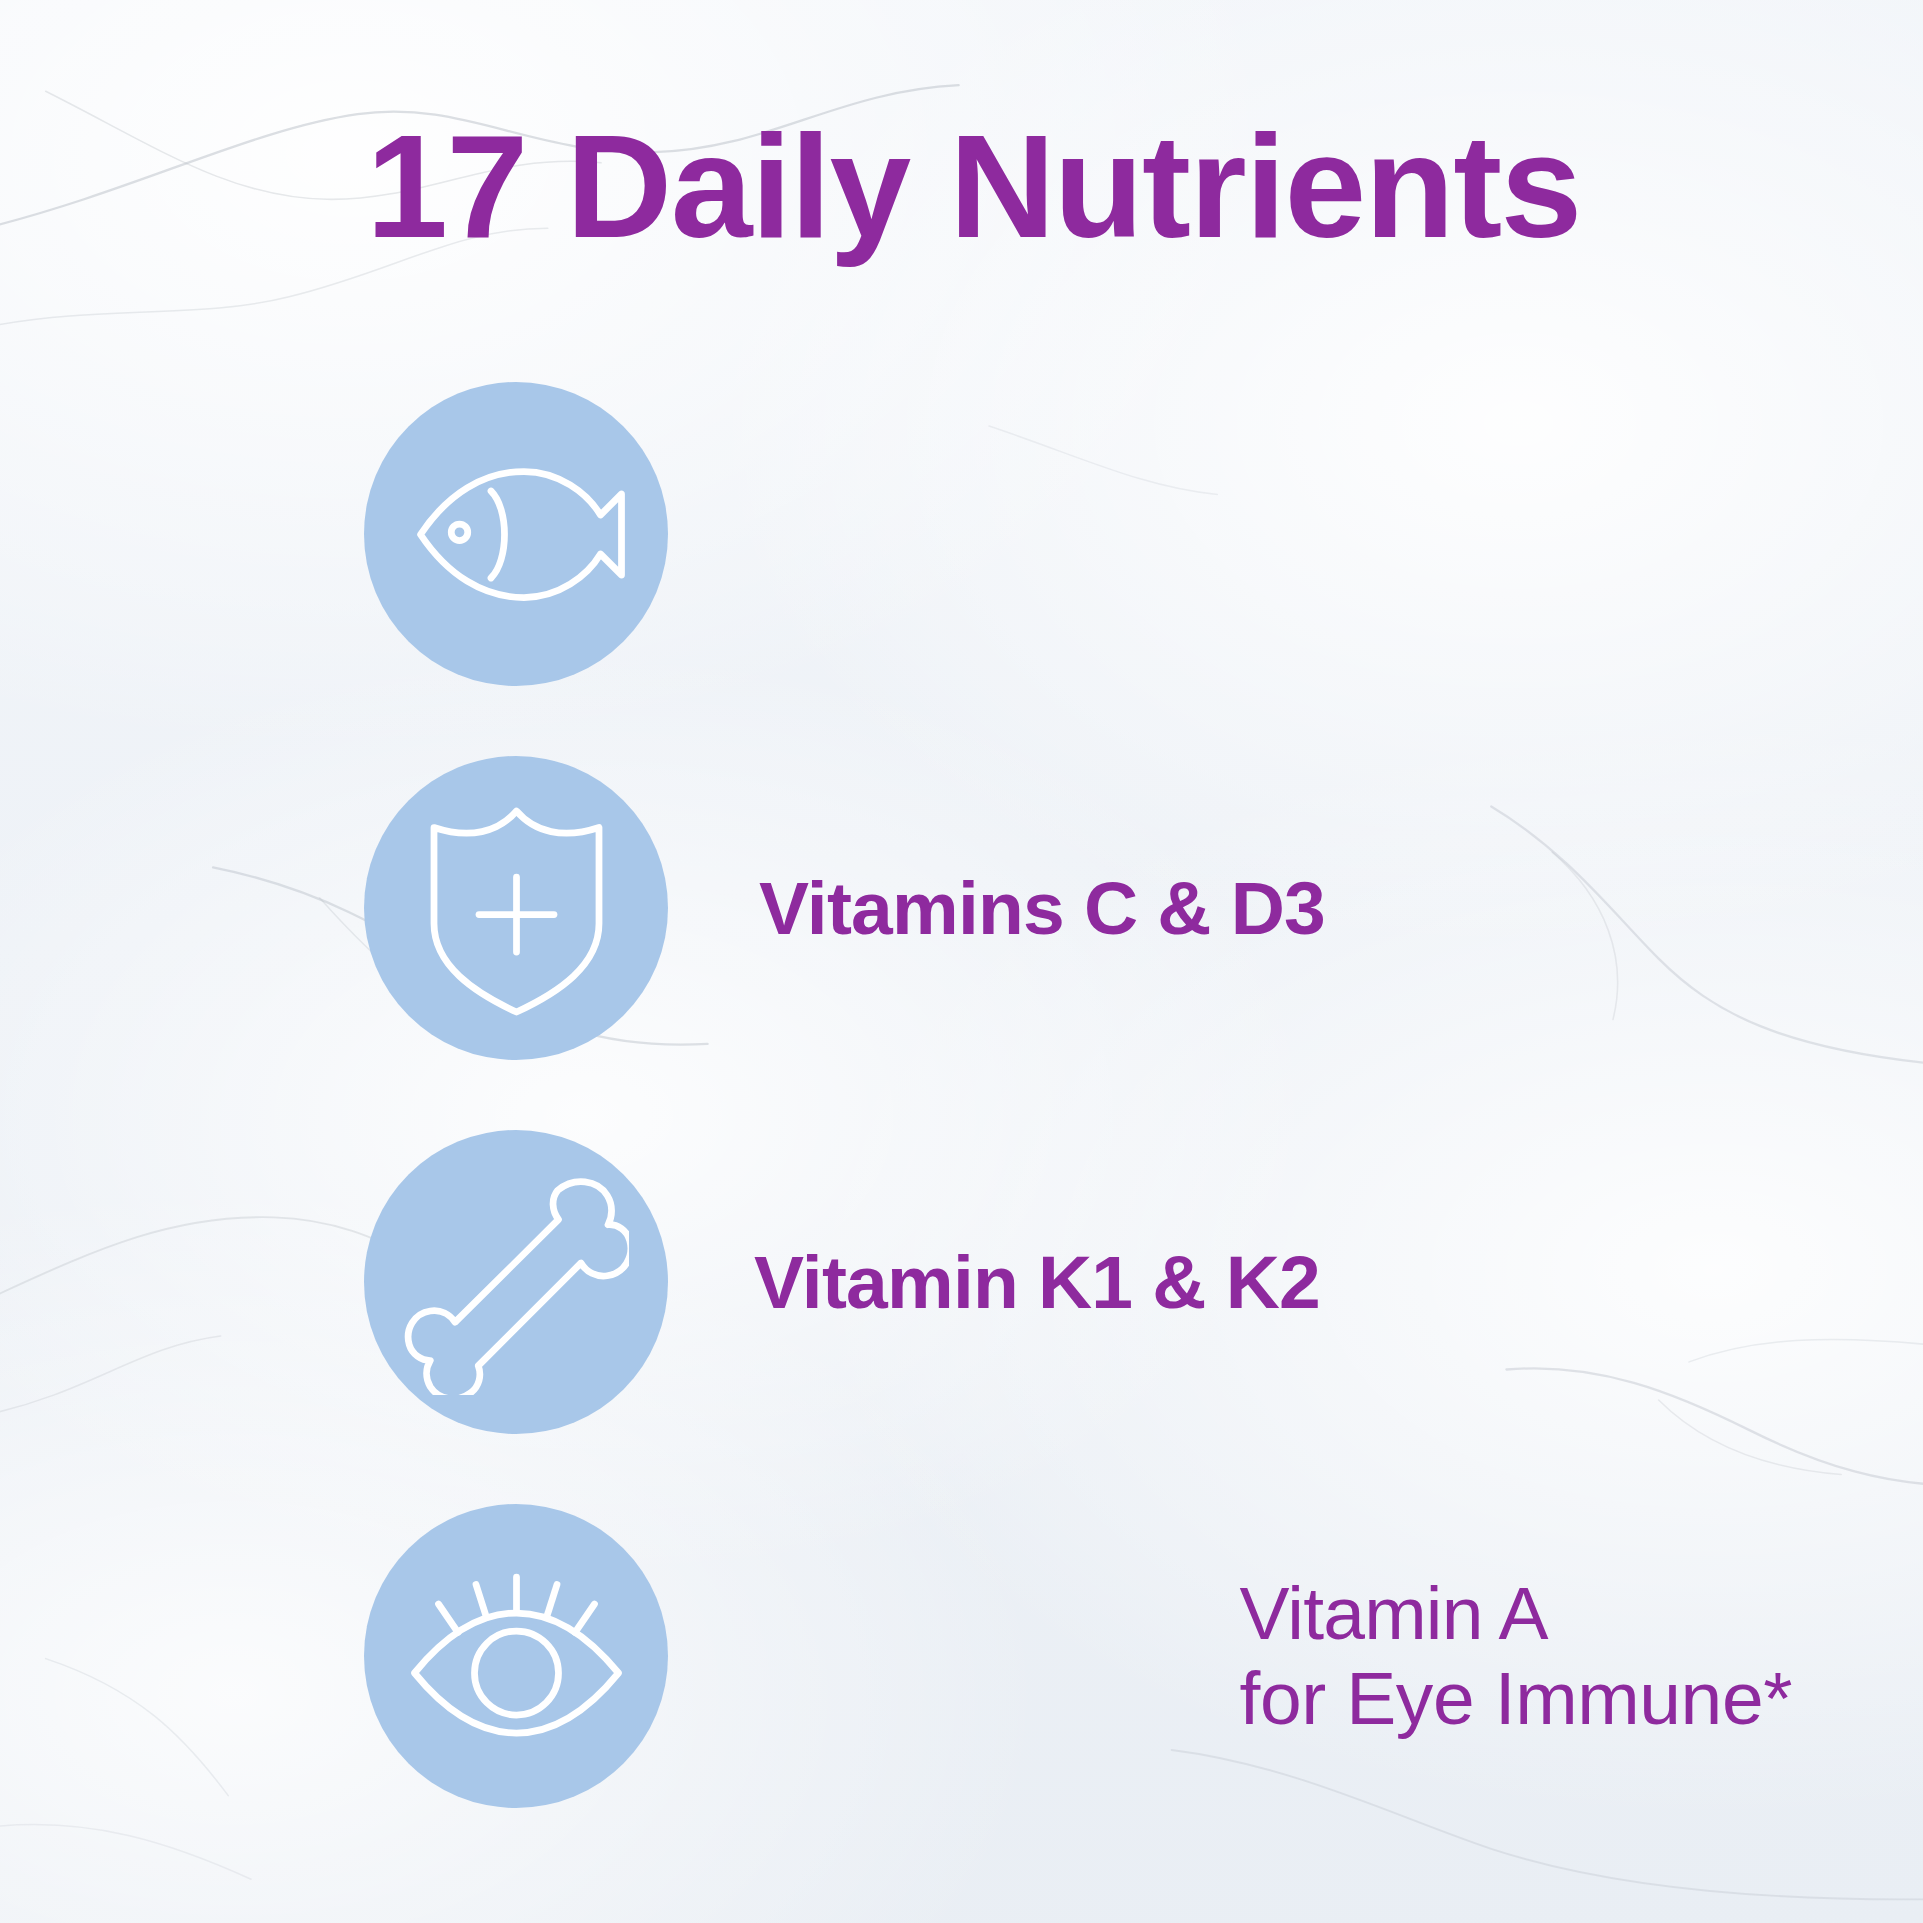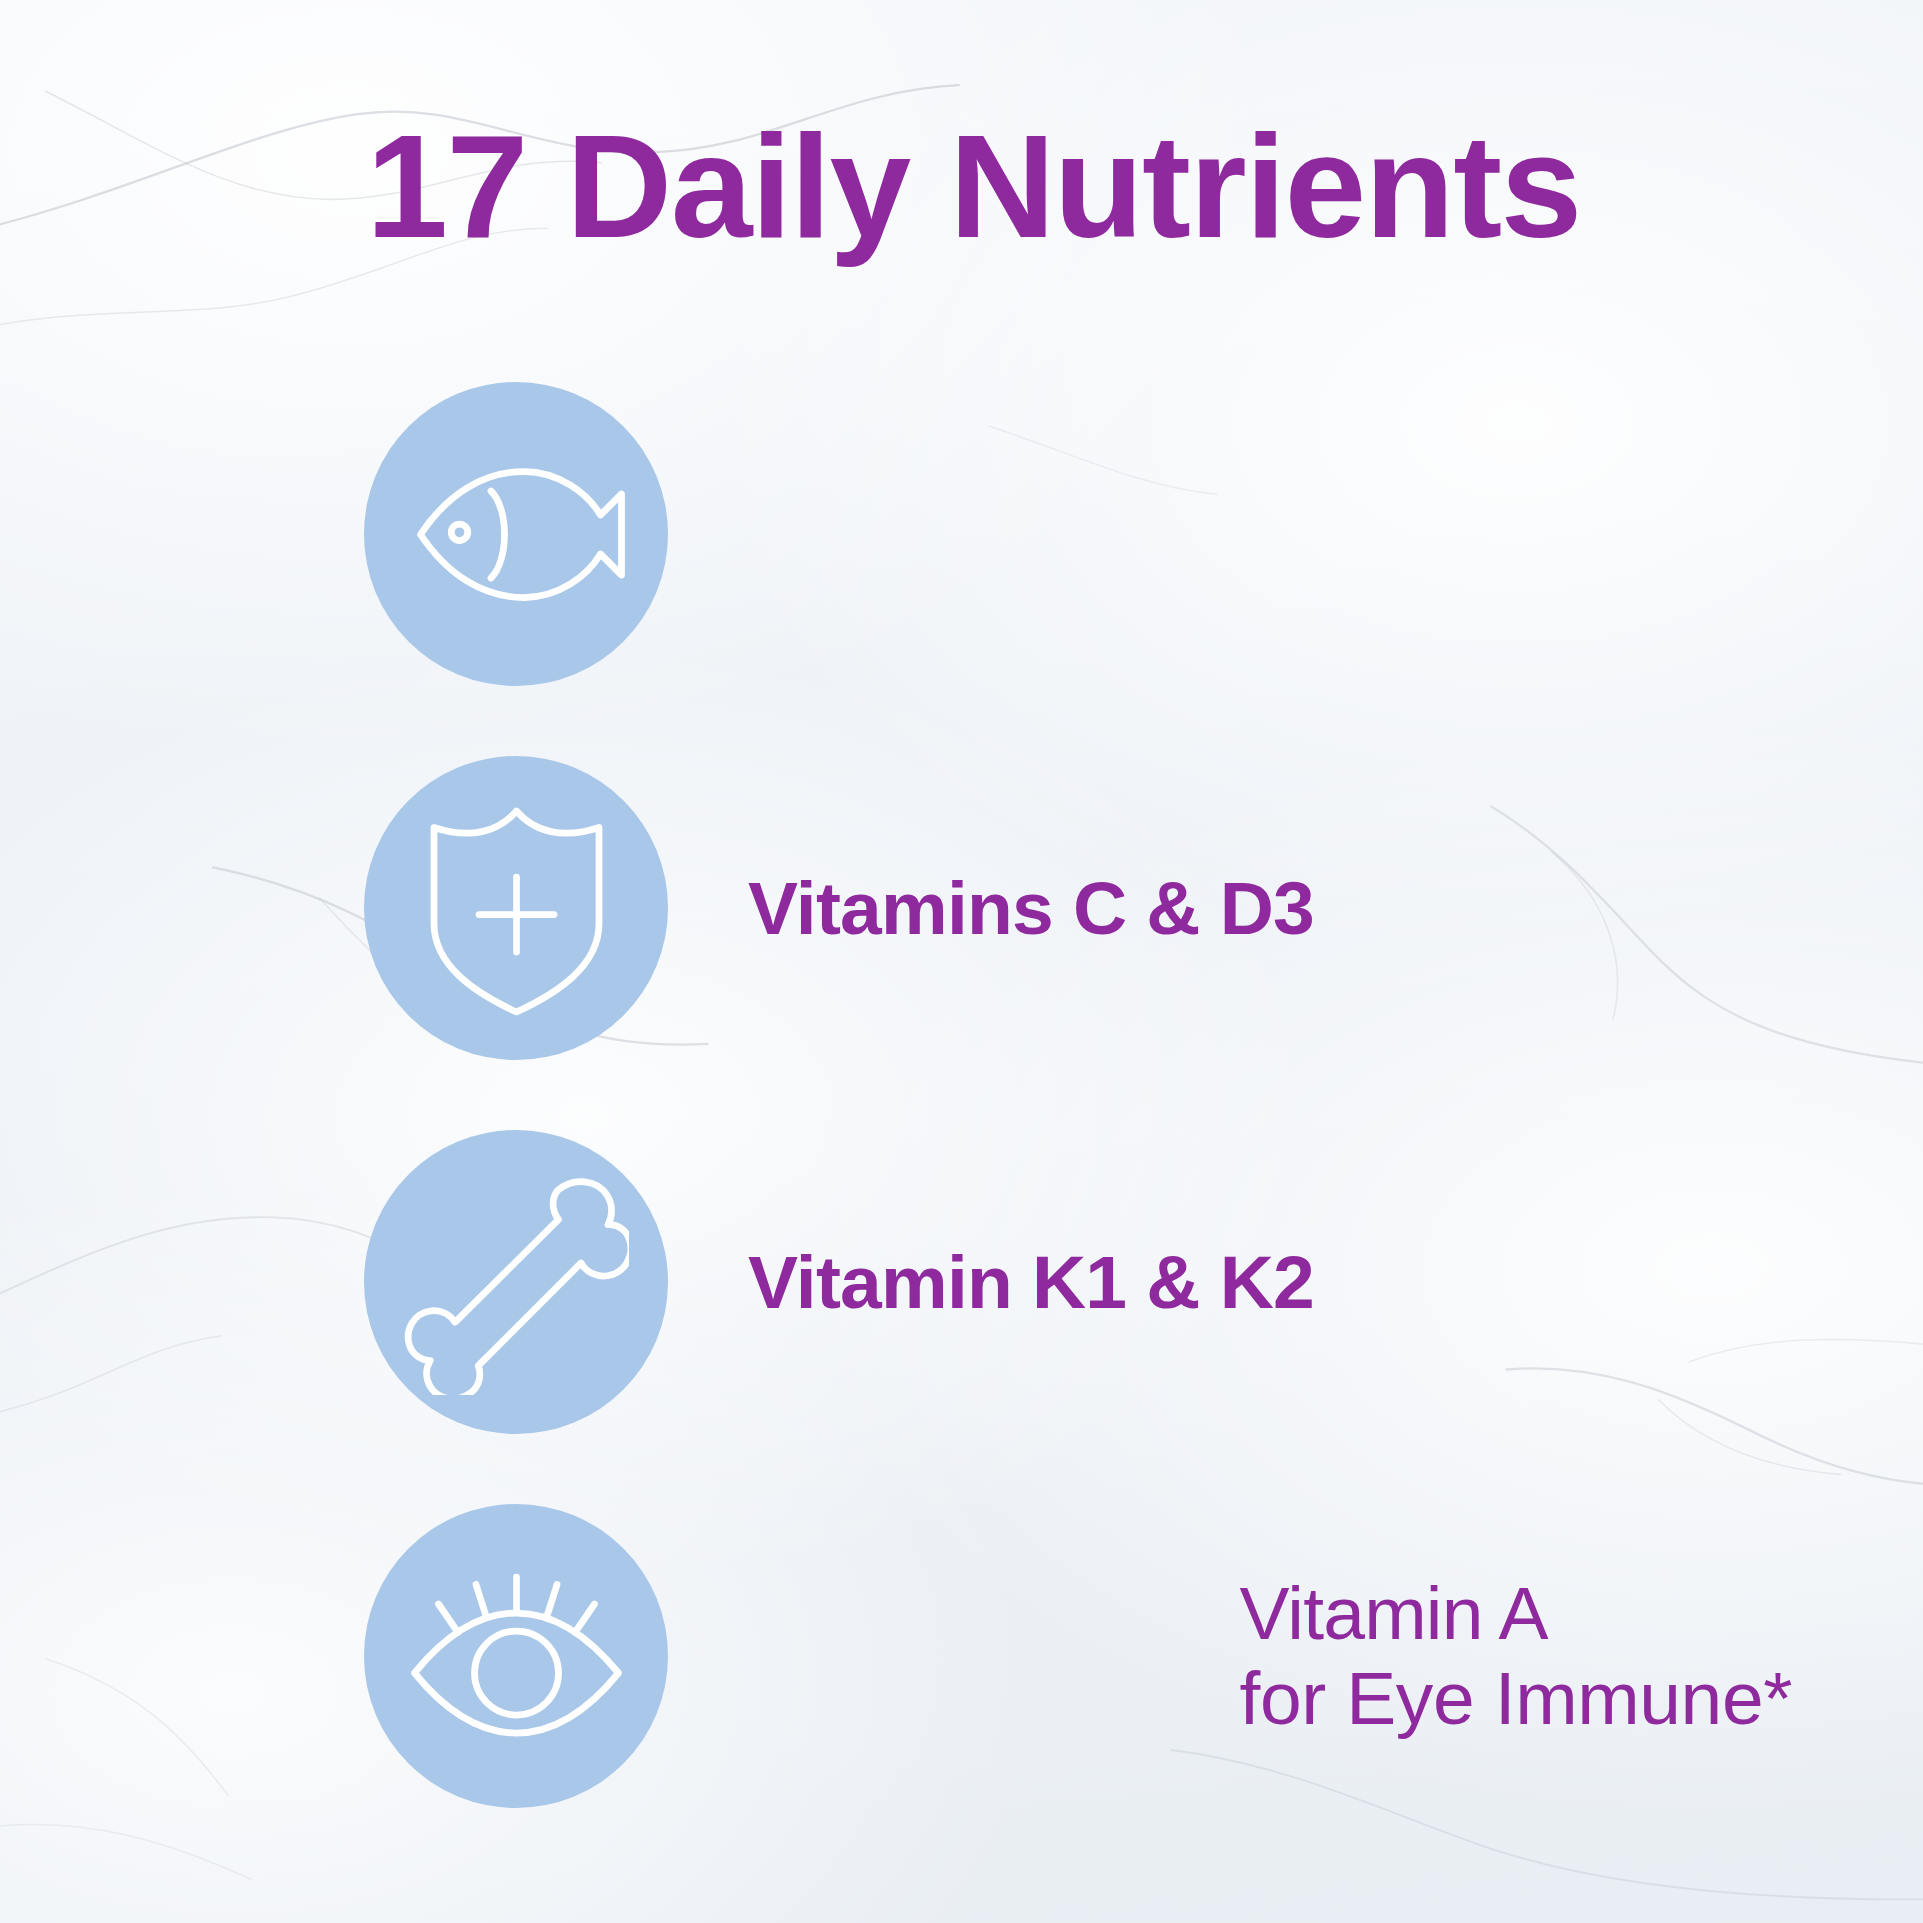--- a/index.html
+++ b/index.html
@@ -57,22 +57,22 @@
   }
   .row {
     position: absolute;
     left: 364px;
     width: 1428px;
     height: 304px;
     display: flex;
     align-items: center;
   }
   .row.r0 { top: 382px; }
-  .row.r1 { top: 756px; }
-  .row.r2 { top: 1130px; }
+  .row.r1 { top: 756px; gap: 11px; }
+  .row.r2 { top: 1130px; gap: 6px; }
   .row.r3 { top: 1504px; justify-content: space-between; }
 
   .icon-circle {
     flex: 0 0 auto;
     width: 304px;
     height: 304px;
     border-radius: 50%;
     background: #a8c7e9;
     display: flex;
     align-items: center;

